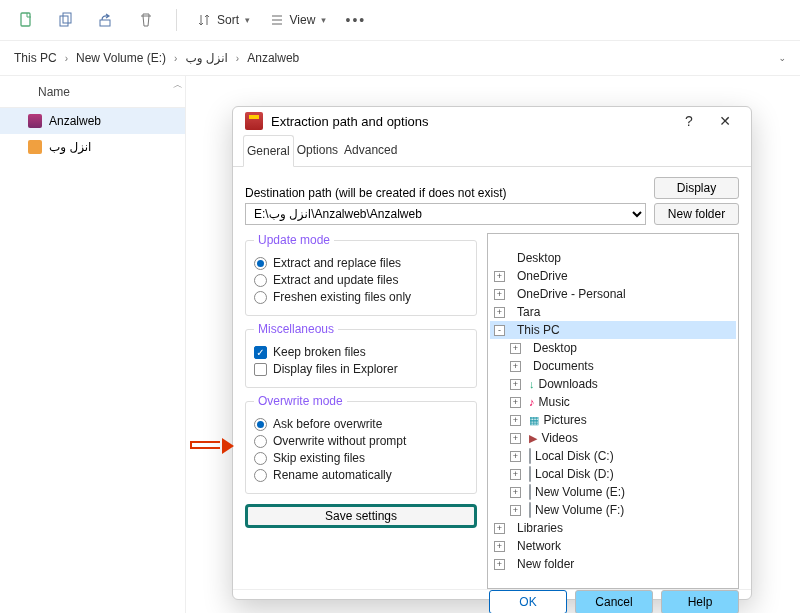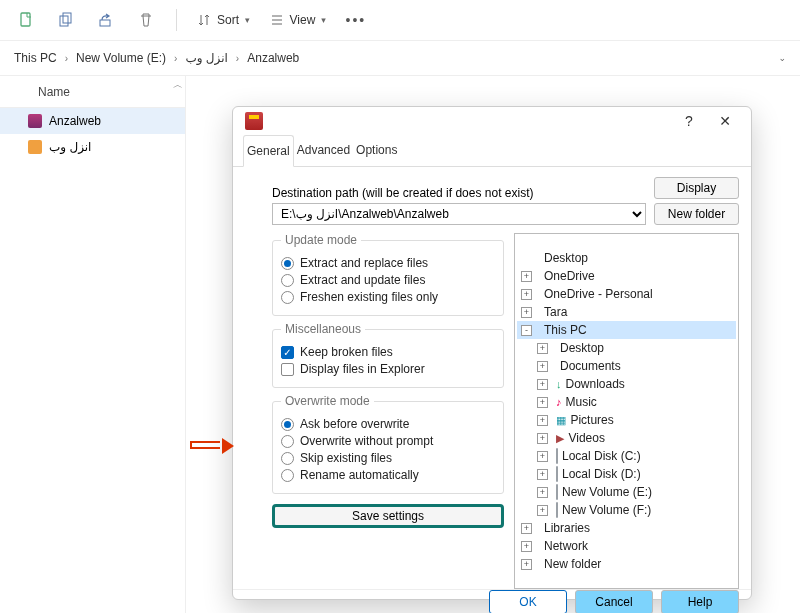--- a/index.html
+++ b/index.html
@@ -30,29 +30,29 @@
 
 .dialog { position: absolute; left: 232px; top: 106px; width: 520px; height: 494px; background: #fff; border: 1px solid #ccc; border-radius: 6px; box-shadow: 0 10px 30px rgba(0,0,0,.2); display: flex; flex-direction: column; }
 .dlg-title { height: 38px; display: flex; align-items: center; padding: 0 12px; gap: 8px; }
 .dlg-title .spacer { flex: 1; }
 .dlg-icon { width: 18px; height: 18px; background: linear-gradient(#c44,#a22); border-radius: 2px; position: relative; display: flex; align-items: center; justify-content: center; }
 .dlg-icon::after { content: ""; width: 10px; height: 4px; background: #fc0; position: absolute; top: 3px; }
 .dlg-close, .dlg-help { width: 28px; height: 28px; display: flex; align-items: center; justify-content: center; font-size: 14px; color: #333; }
 .tabs { display: flex; padding: 0 10px; border-bottom: 1px solid #ddd; }
 .tab { padding: 8px 3px; color: #333; }
 .tab.sel { border: 1px solid #ddd; border-bottom: 1px solid #fff; border-radius: 3px 3px 0 0; margin-bottom: -1px; background: #fff; }
-.body { flex: 1; padding: 10px 12px 0 12px; display: flex; flex-direction: column; margin-left: 27px; }
+.body { flex: 1; padding: 10px 12px 0 12px; display: flex; flex-direction: column; }
 .dest-row { display: flex; gap: 8px; align-items: flex-end; }
 .dest-col { flex: 1; }
 select.path { width: 100%; height: 22px; border: 1px solid #bbb; padding: 0 4px; background: #fff; }
 .side-btn { width: 85px; height: 22px; border: 1px solid #bbb; background: #f5f5f5; border-radius: 3px; }
 .cols { display: flex; gap: 10px; margin-top: 8px; flex: 1; min-height: 0; }
 .lc { width: 232px; display: flex; flex-direction: column; gap: 6px; }
 fieldset { border: 1px solid #ddd; border-radius: 3px; padding: 6px 8px 8px 8px; margin: 0; }
-legend { padding: 0 4px; color: #737373; }
+legend { padding: 0 4px; color: #8b5cf6; }
 .radio, .check { display: flex; align-items: center; gap: 6px; margin: 3px 0; color: #222; }
 .ck-box { width: 13px; height: 13px; border: 1px solid #888; border-radius: 2px; display: inline-flex; align-items: center; justify-content: center; background: #fff; }
 .ck-box.checked { background: #0067c0; border-color: #0067c0; color: #fff; font-size: 10px; }
 .rd { width: 13px; height: 13px; border: 1px solid #888; border-radius: 50%; display: inline-flex; align-items: center; justify-content: center; }
 .rd.sel::after { content: ""; width: 7px; height: 7px; border-radius: 50%; background: #0067c0; }
 .save-btn { height: 24px; border: 3px solid #0f766e; background: #f5f5f5; border-radius: 4px; margin-top: 4px; }
 .rc { flex: 1; border: 1px solid #bbb; overflow: auto; padding: 15px 2px; background: #fff; }
 .tree-row { display: flex; align-items: center; gap: 4px; height: 18px; white-space: nowrap; color: #222; }
 .pm { width: 11px; height: 11px; border: 1px solid #999; display: inline-flex; align-items: center; justify-content: center; font-size: 9px; line-height: 1; color: #555; background: #fff; }
 .pm.empty { border: none; }
@@ -151,28 +151,29 @@
     <div class="left-item">
       <span class="pdf-ic"></span>
       <span>انزل وب</span>
     </div>
   </div>
 </div>
 
 <div class="dialog">
   <div class="dlg-title">
     <span class="dlg-icon"></span>
+    <span style="font-size:13px;">Extraction path and options</span>
     <span class="spacer"></span>
     <span class="dlg-help">?</span>
     <span class="dlg-close">✕</span>
   </div>
   <div class="tabs">
     <div class="tab sel">General</div>
+    <div class="tab">Options</div>
     <div class="tab">Advanced</div>
-    <div class="tab">Options</div>
   </div>
   <div class="body">
     <div class="dest-row">
       <div class="dest-col">
         <div style="margin-bottom:3px;">Destination path (will be created if does not exist)</div>
         <select class="path">
           <option>E:\انزل وب\Anzalweb\Anzalweb</option>
         </select>
       </div>
       <div style="display:flex;flex-direction:column;gap:4px;">

